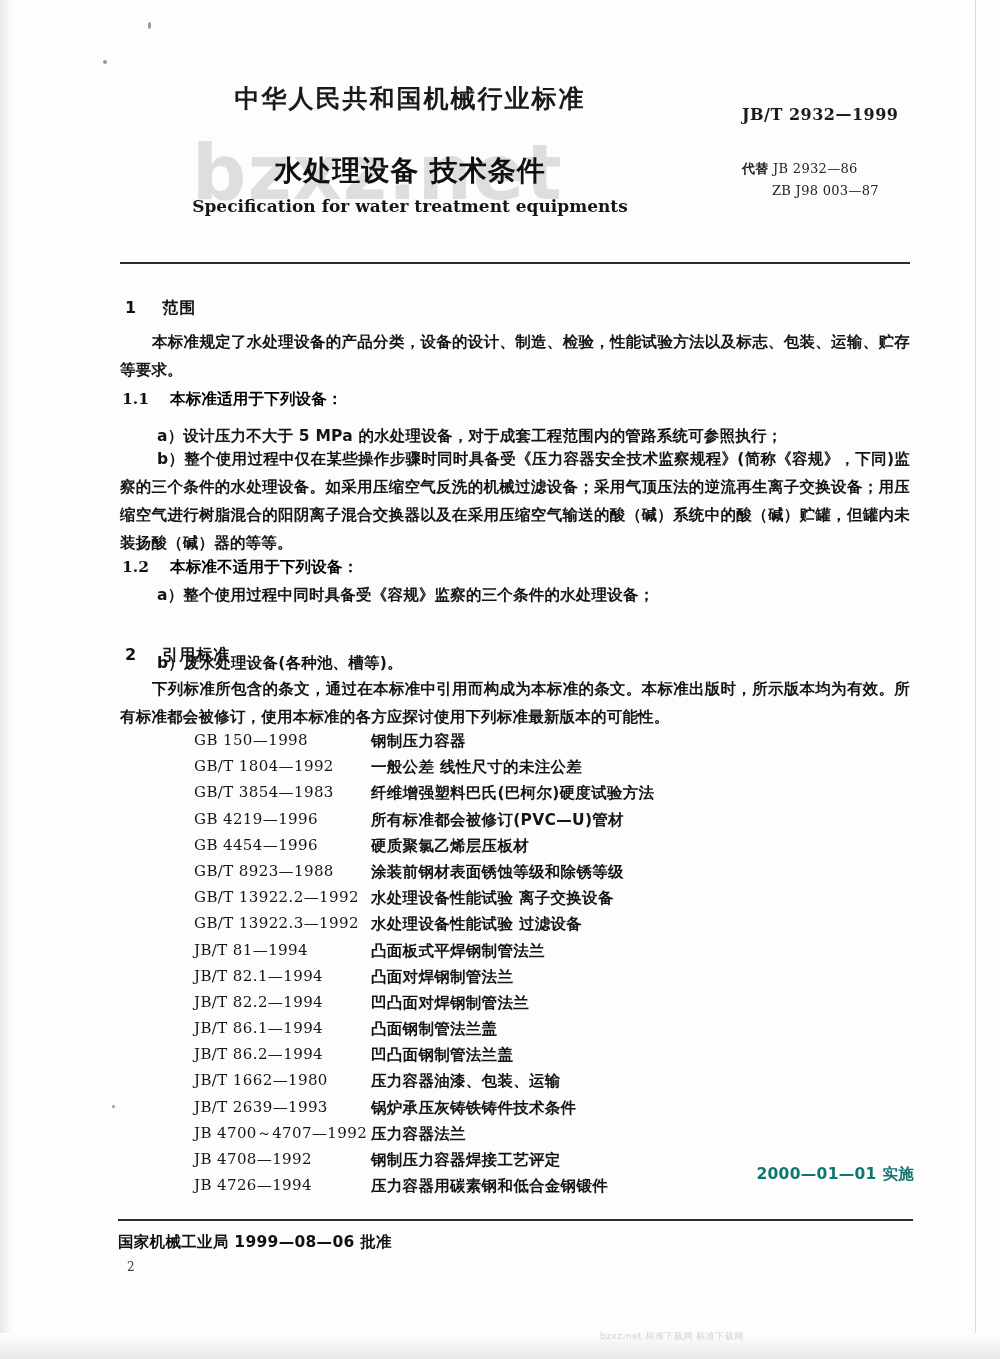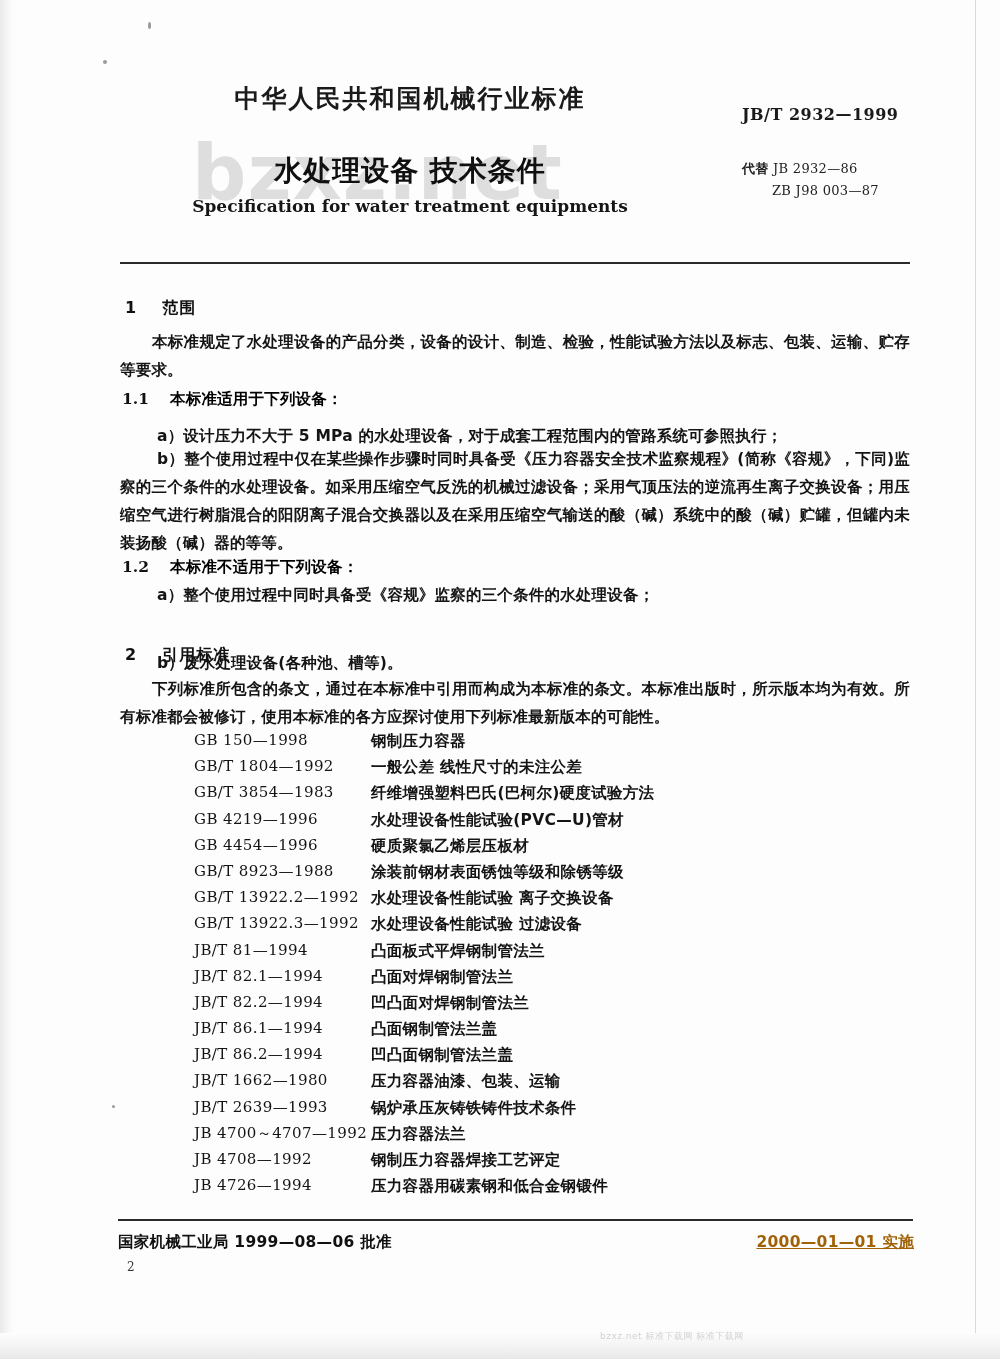--- a/index.html
+++ b/index.html
@@ -237,26 +237,25 @@
     left: 118px;
     top: 1232px;
     font-size: 15.5px;
     font-weight: 700;
     color: #111;
     letter-spacing: 0.3px;
   }
   .footer-right {
     position: absolute;
     right: 86px;
-    top: 1232px;
-    font-size: 15.5px;
-    font-weight: 700;
-    color: #a16207;
+    top: 1164px;
+    font-size: 15.5px;
+    font-weight: 700;
+    color: #0f766e;
     letter-spacing: 0.3px;
-    text-decoration: underline;
   }
   .page-no {
     position: absolute;
     left: 127px;
     top: 1260px;
     font-family: "DejaVu Serif", "Liberation Serif", serif;
     font-size: 12px;
     color: #333;
   }
 </style>
@@ -335,21 +334,21 @@
         <div class="ref-row">
           <div class="ref-code">GB/T 1804—1992</div>
           <div class="ref-title">一般公差   线性尺寸的未注公差</div>
         </div>
         <div class="ref-row">
           <div class="ref-code">GB/T 3854—1983</div>
           <div class="ref-title">纤维增强塑料巴氏(巴柯尔)硬度试验方法</div>
         </div>
         <div class="ref-row">
           <div class="ref-code">GB 4219—1996</div>
-          <div class="ref-title">水处理设备性能试验(PVC—U)管材</div>
+          <div class="ref-title">所有标准都会被修订(PVC—U)管材</div>
         </div>
         <div class="ref-row">
           <div class="ref-code">GB 4454—1996</div>
           <div class="ref-title">硬质聚氯乙烯层压板材</div>
         </div>
         <div class="ref-row">
           <div class="ref-code">GB/T 8923—1988</div>
           <div class="ref-title">涂装前钢材表面锈蚀等级和除锈等级</div>
         </div>
         <div class="ref-row">

